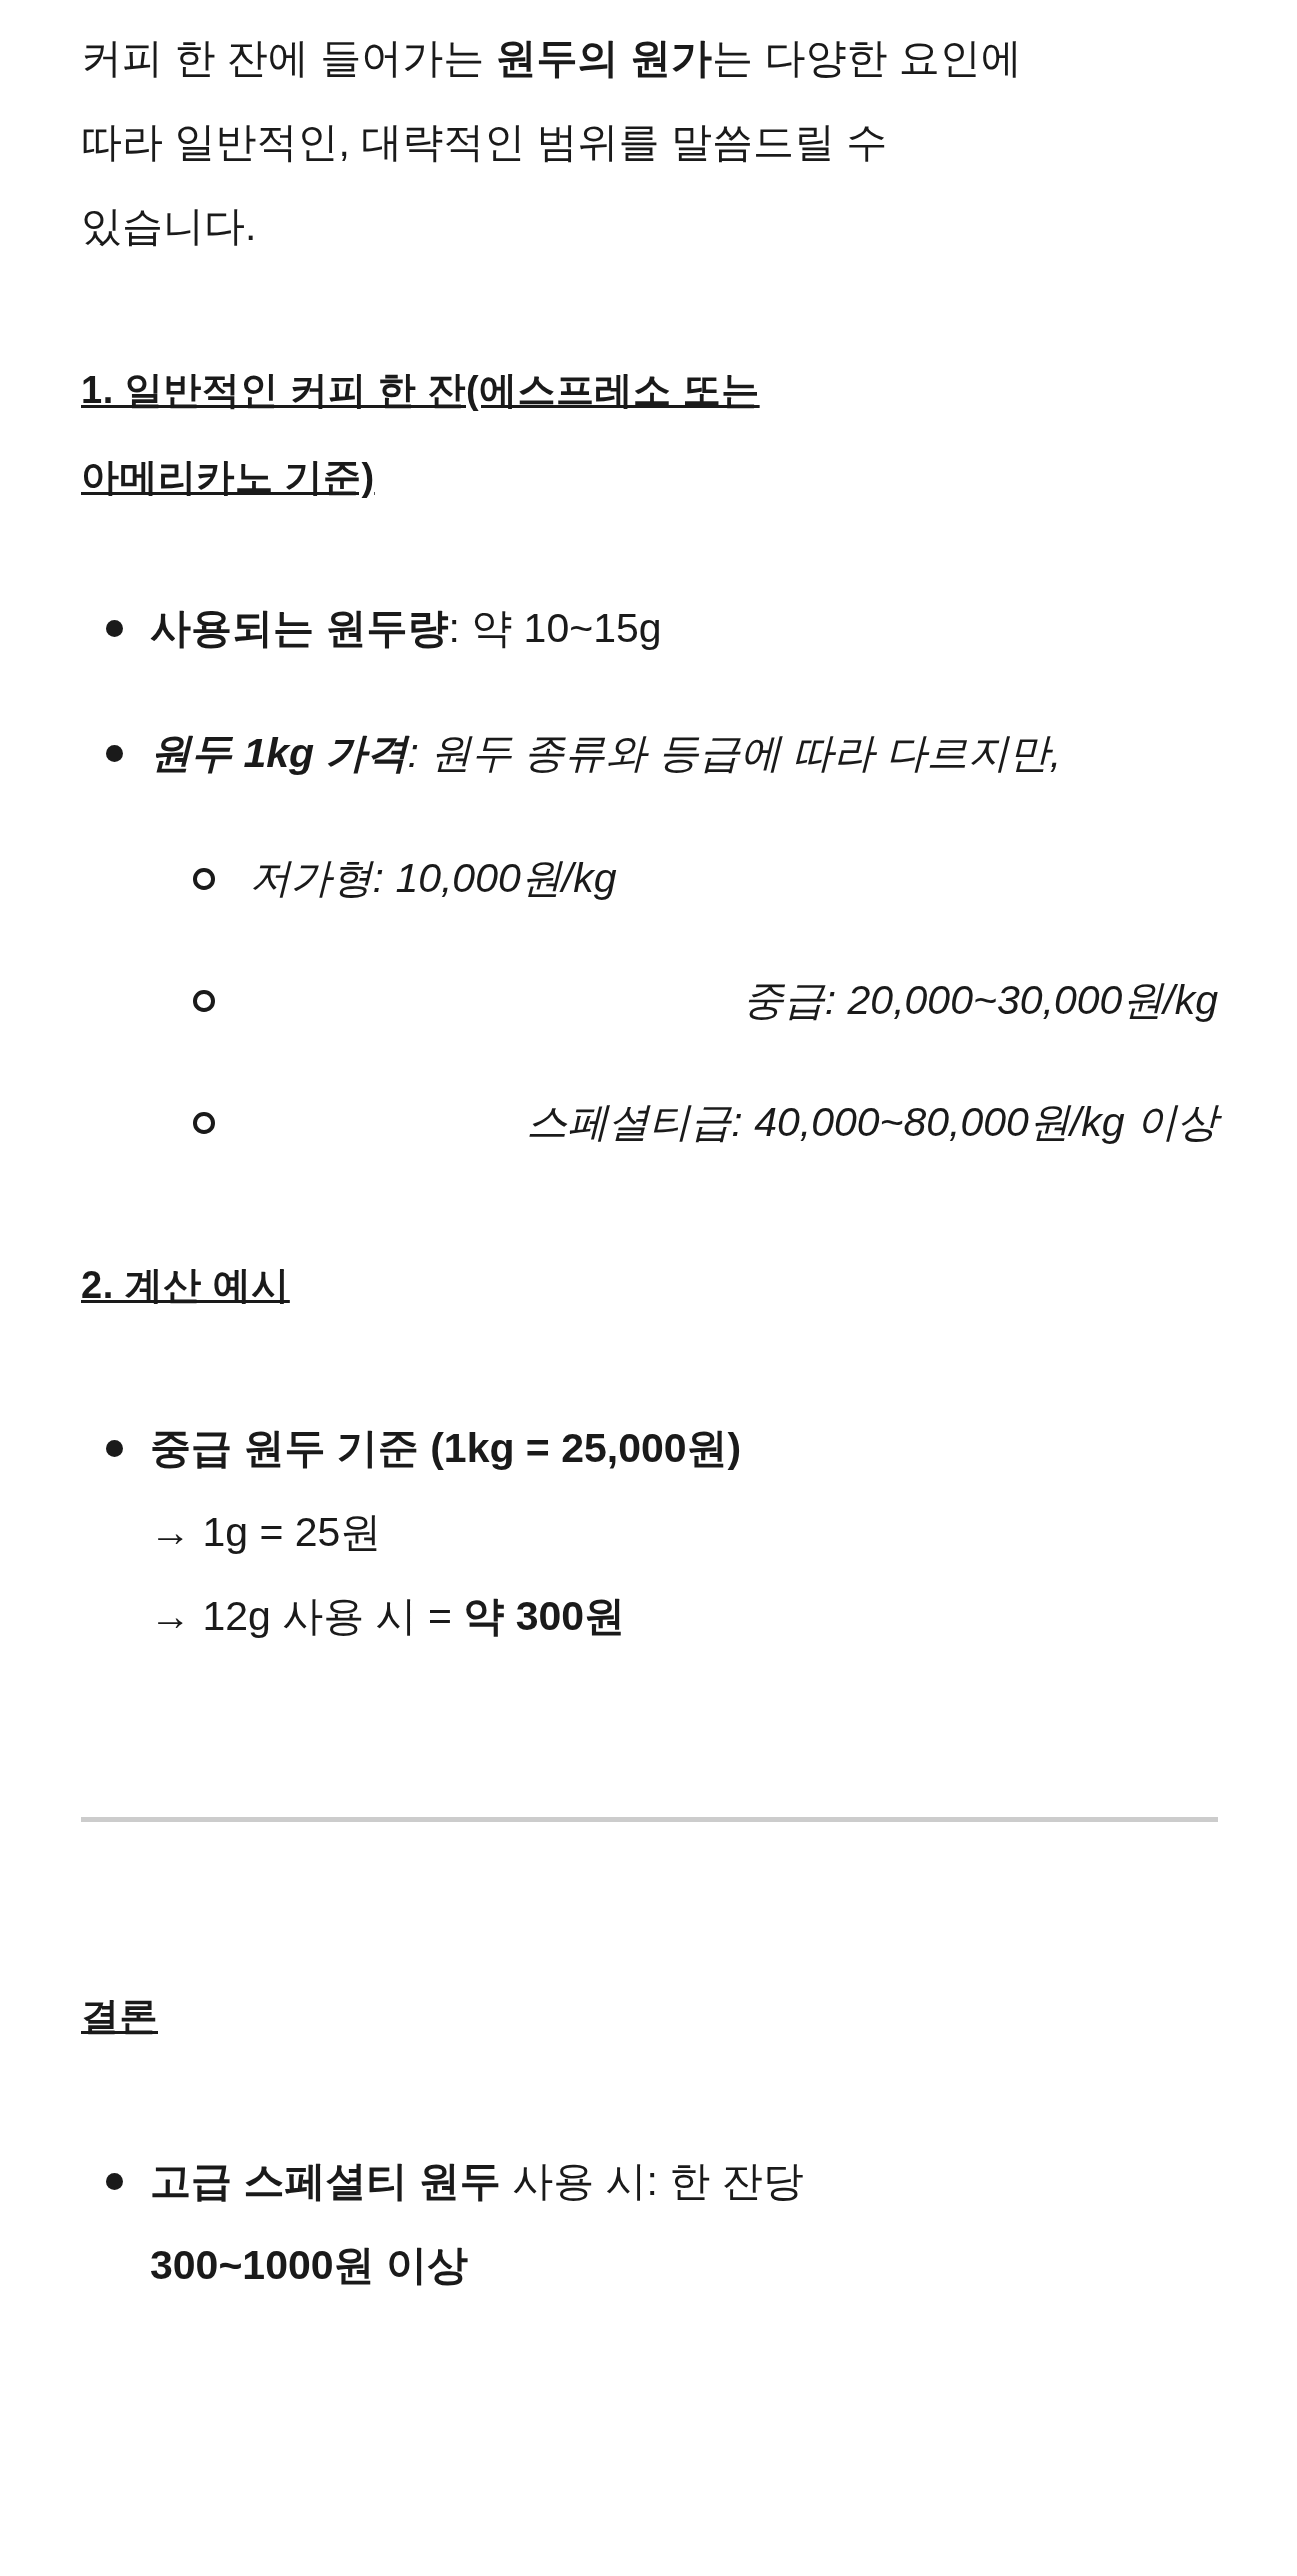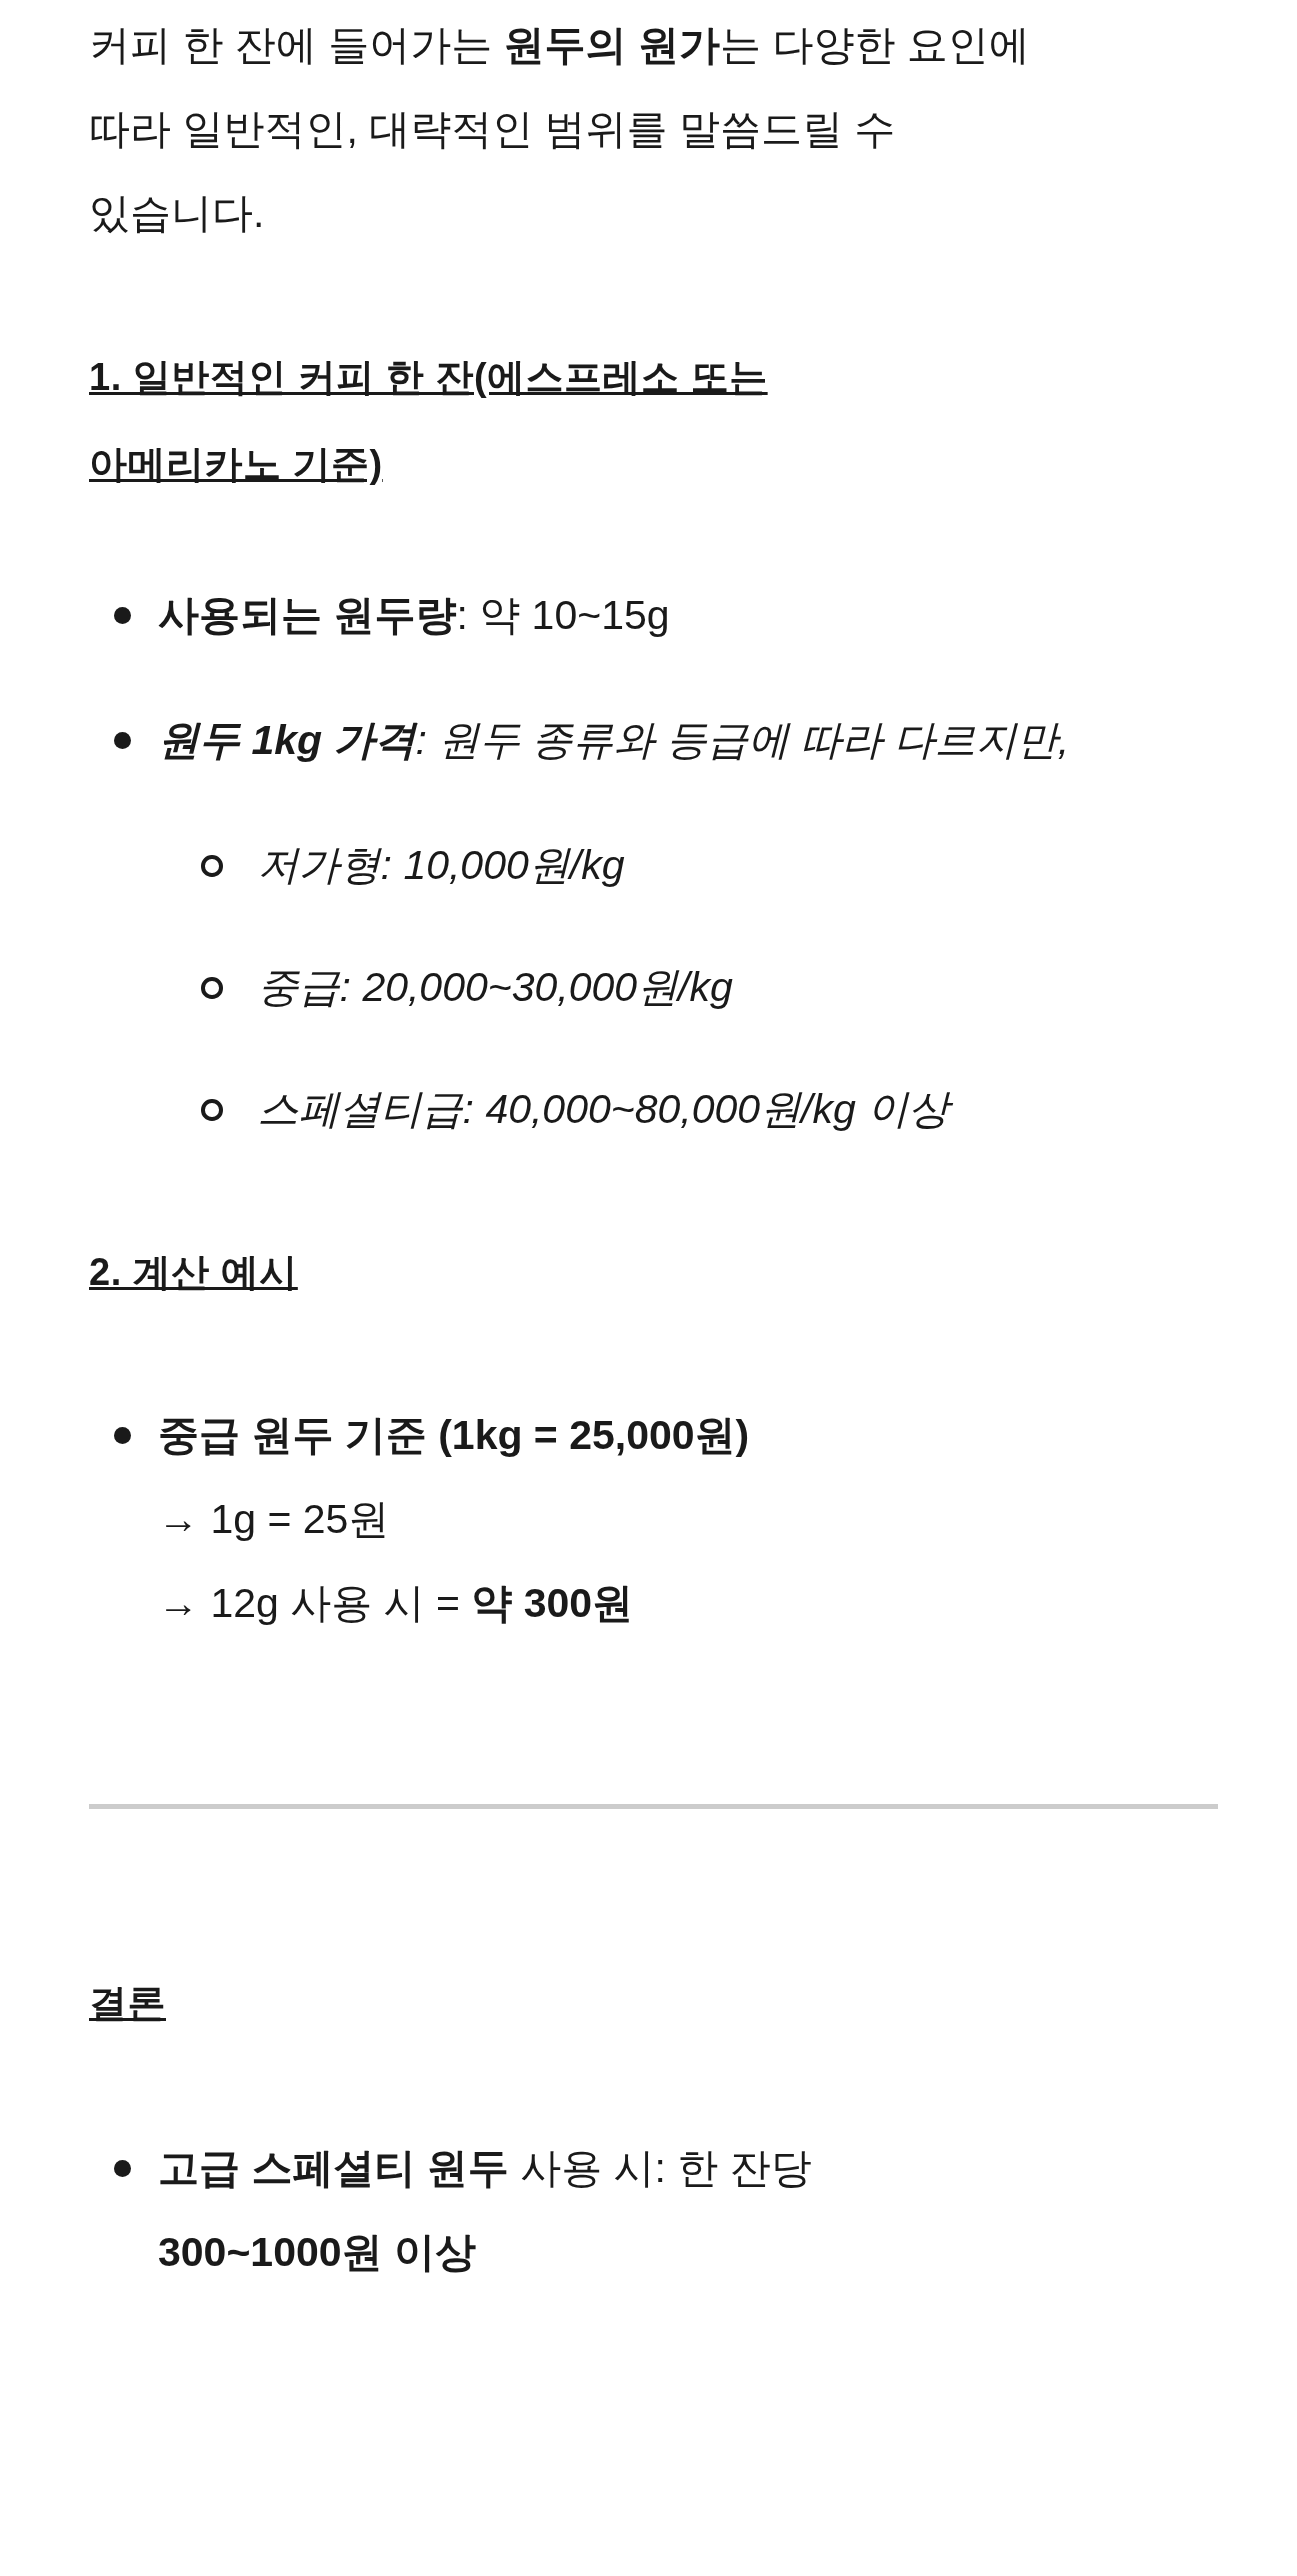--- a/index.html
+++ b/index.html
@@ -5,21 +5,21 @@
   :root{
     --bg:#ffffff; --fg:#1a1a1a; --divider:#cccccc;
   }
   *{margin:0;padding:0;box-sizing:border-box;}
   html,body{background:var(--bg);}
   body{
     width:1297px;height:2576px;overflow:hidden;
     font-family:"Liberation Sans","DejaVu Sans",sans-serif;
     color:var(--fg);
   }
-  .content{padding:3px 79px 0 81px;margin-left:8px;}
+  .content{padding:16px 79px 0 81px;}
   .body-text{font-size:41px;line-height:84px;font-weight:400;}
   .line{display:block;white-space:nowrap;}
   b{font-weight:700;}
   h3{font-size:38px;line-height:87px;font-weight:700;letter-spacing:0.5px;text-decoration:underline;}
   .h-s1{margin-top:79px;}
   .h-s2{margin-top:78px;}
   .h-concl{margin-top:151px;}
   .list{list-style:none;}
   .list-1{margin-top:65px;}
   .list-2{margin-top:77px;}
@@ -31,21 +31,21 @@
     background:var(--fg);margin-top:34px;margin-right:27px;
   }
   .marker-circle{
     flex:none;width:21.6px;height:21.6px;border-radius:50%;
     border:4.5px solid var(--fg);background:transparent;
     margin-top:32px;margin-right:35px;
   }
   .li-text{flex:1;min-width:0;}
   .sub-list{list-style:none;margin-top:41px;}
   .sub-li{display:flex;align-items:flex-start;padding-left:43px;}
-  .sub-li + .sub-li{margin-top:38px;}
+  .sub-li + .sub-li{margin-top:38px;text-align:right;}
   .divider{
     border:none;height:5.4px;background:var(--divider);
     margin-top:159px;width:100%;
   }
 </style>
 </head>
 <body>
 
 <div class="content">
 

